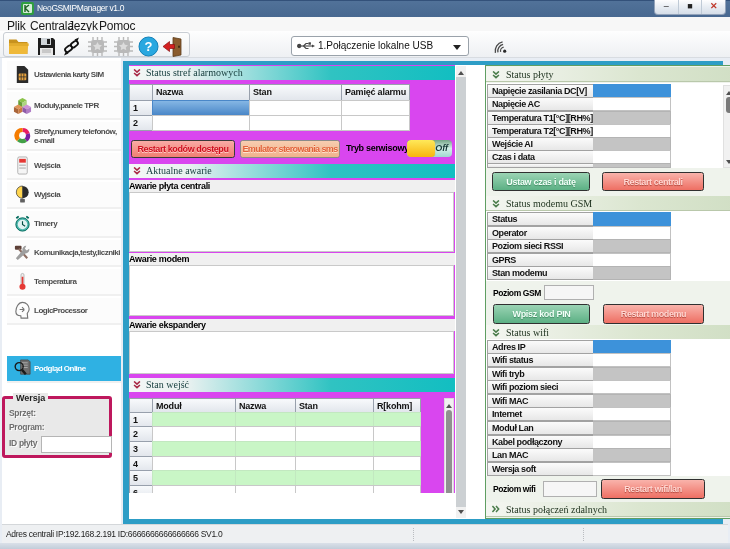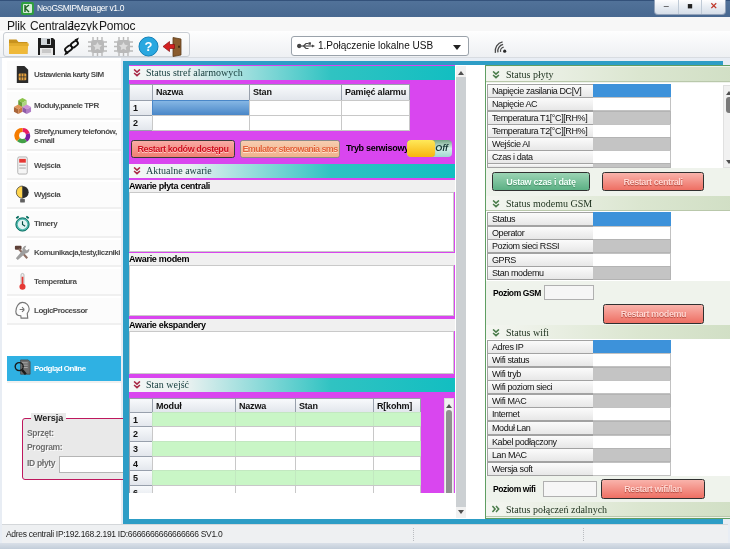--- a/index.html
+++ b/index.html
@@ -19,21 +19,21 @@
 #combo{left:291px;top:36px;width:178px;height:20px;background:#fff;border:1px solid #9aa2aa;border-radius:3px;font-size:10px;color:#111;line-height:18px;}
 #combo .arr{position:absolute;right:7px;top:8px;width:0;height:0;border:4px solid transparent;border-top:5px solid #222;}
 #wifiico{left:492px;top:39px;width:17px;height:15px;}
 
 #sidebar{left:2px;top:58px;width:119px;height:467px;background:#fff;}
 .sbtn{position:absolute;left:5px;width:114px;background:#fcfcfc;border-bottom:2px solid #f0f0f0;display:flex;align-items:center;}
 .sbtn .ic{width:19px;height:19px;margin-left:6px;flex:none;}
 .sbtn .tx{font-size:8px;font-weight:bold;letter-spacing:-0.5px;color:#4d4d4d;margin-left:2px;line-height:9px;white-space:nowrap;}
 .sbtn.sel{background:#2fb1e3;}
 .sbtn.sel .tx{color:#fff;}
-#wersja{left:20px;top:338px;width:110px;height:62px;border:1px solid #be185d;border-radius:3px;background:#e9e9e9;margin-top:22px;}
+#wersja{left:0;top:338px;width:110px;height:62px;border:3px solid #be185d;border-radius:3px;background:#e9e9e9;}
 #wersja .cap{position:absolute;left:8px;top:-6px;background:#e9e9e9;padding:0 3px;font-size:9px;font-weight:bold;color:#222;}
 .wlab{position:absolute;left:4px;font-size:8.5px;font-weight:bold;letter-spacing:-0.3px;color:#6e6e6e;text-shadow:1px 1px 0 #fafafa;}
 #idinput{position:absolute;left:36px;top:37px;width:71px;height:17px;background:#fff;border:1px solid #b5b5b5;}
 
 #main{left:123px;top:61px;width:600px;height:464px;border:solid #2d9dc6;border-width:4px 6px 6px 6px;background:#fff;}
 
 #center{left:0;top:0;width:326px;height:428px;background:#d946ef;overflow:hidden;}
 .hdr{position:absolute;left:0;width:326px;height:14px;background:linear-gradient(to right,#f4f7f6,#e9f1f0 18%,#30c3c2 62%,#12bec1);font-family:"Liberation Serif",serif;font-size:10px;color:#143c3c;line-height:14px;}
 .hdr .tt{position:absolute;left:17px;top:0;}
 .ghdr{position:absolute;left:0;width:248px;height:15px;background:linear-gradient(to right,#f4f6f1,#edf1e8 18%,#dbe6d0 62%,#d1dfc5);font-family:"Liberation Serif",serif;font-size:10px;color:#1c301c;line-height:15px;border-bottom:1px solid #b9c8ab;}
@@ -43,21 +43,21 @@
 .tcell{position:absolute;background:linear-gradient(#f8fafc,#e2e6ec);border:1px solid #98a0ac;font-size:9px;letter-spacing:-0.2px;font-weight:bold;color:#111;line-height:14px;padding-left:3px;white-space:nowrap;overflow:hidden;}
 .vcell{position:absolute;background:#fff;border:1px solid #c8c8c8;}
 
 .rbtn{position:absolute;border:1px solid #303030;border-radius:2.5px;background:linear-gradient(#f9b3ab,#ee6f63);color:#ffd7d2;font-size:9px;letter-spacing:-0.4px;font-weight:bold;text-align:center;text-shadow:0 1px 1px #b04438;white-space:nowrap;overflow:hidden;}
 .gbtn{position:absolute;border:1px solid #303030;border-radius:2.5px;background:linear-gradient(#9bd4b4,#5cb084);color:#f2fff8;font-size:9px;letter-spacing:-0.3px;font-weight:bold;text-align:center;text-shadow:0 1px 1px #3f8a62;white-space:nowrap;overflow:hidden;}
 .lbl{font-size:9px;letter-spacing:-0.3px;font-weight:bold;color:#000;white-space:nowrap;}
 
 .sb{position:absolute;background:#f1f1f1;}
 .sb .ar{position:absolute;left:0;width:100%;height:10px;text-align:center;}
 .gr{background:#c9f6c6;border-color:#c2e8c0;}
-.rlab{position:absolute;left:1px;width:107px;background:linear-gradient(#fbfbfb,#e7e7e7);border:1px solid #a2a2a2;font-size:9px;letter-spacing:-0.4px;font-weight:normal;color:#111;padding-left:4px;line-height:13px;white-space:nowrap;overflow:hidden;}
+.rlab{position:absolute;left:1px;width:107px;background:linear-gradient(#fbfbfb,#e7e7e7);border:1px solid #a2a2a2;font-size:9px;letter-spacing:-0.4px;font-weight:bold;color:#111;padding-left:4px;line-height:13px;white-space:nowrap;overflow:hidden;}
 .rv{position:absolute;left:107px;width:78px;background:#fff;border:1px solid #c2c2c2;border-left:none;}
 .rv.gy{background:#c4c4c4;border-color:#b4b4b4;}
 .rv.bl{background:#3d92da;border-color:#3d92da;}
 .rwhite{position:absolute;background:#fff;}
 .tri-u{width:0;height:0;border:3px solid transparent;border-bottom:4px solid #505050;margin:2px auto 0;}
 .tri-d{width:0;height:0;border:3px solid transparent;border-top:4px solid #505050;margin:3px auto 0;}
 #statusbar{left:2px;top:524px;width:726px;height:20px;background:#eef0f2;border-top:1px solid #d4d7da;font-size:8.5px;letter-spacing:-0.3px;color:#222;line-height:19px;}
 #winbottom{left:0;top:543px;width:730px;height:6px;background:linear-gradient(#dae0e8,#c2cdd9);}
 </style></head><body>
 <div class="abs" id="titlebar"></div>
@@ -406,20 +406,21 @@
 <div class="rlab" style="top:160px;height:14px">Operator</div>
       <div class="rv" style="top:160px;height:14px"></div>
 <div class="rlab" style="top:173px;height:14px">Poziom sieci RSSI</div>
       <div class="rv gy" style="top:173px;height:14px"></div>
 <div class="rlab" style="top:187px;height:14px">GPRS</div>
       <div class="rv" style="top:187px;height:14px"></div>
 <div class="rlab" style="top:200px;height:14px">Stan modemu</div>
       <div class="rv gy" style="top:200px;height:14px"></div>
 <span class="abs lbl" style="left:7px;top:222px;font-size:8.5px;letter-spacing:-0.4px">Poziom GSM</span>
 <div class="abs" style="left:58px;top:219px;width:50px;height:15px;background:#f6f6f6;border:1px solid #b0b0b0"></div>
+<div class="gbtn" style="left:7px;top:238px;width:97px;height:20px;line-height:19px">Wpisz kod PIN</div>
 <div class="rbtn" style="left:117px;top:238px;width:101px;height:20px;line-height:19px">Restart modemu</div>
 <div class="ghdr" style="top:259px">
         <svg class="chv" style="top:4px;left:6px" viewBox="0 0 9 9">
           <path d="M1.2 0.5 L4.5 3.5 L7.8 0.5 M1.2 4.5 L4.5 7.5 L7.8 4.5" stroke="#4a7c4a" stroke-width="1.7" fill="none"></path>
         </svg>
         <span class="tt">Status wifi</span>
       </div>
 <div class="rwhite" style="left:0;top:273px;width:248px;height:137px"></div>
 <div class="rlab" style="top:274px;height:14px">Adres IP</div>
       <div class="rv bl" style="top:274px;height:14px"></div>

